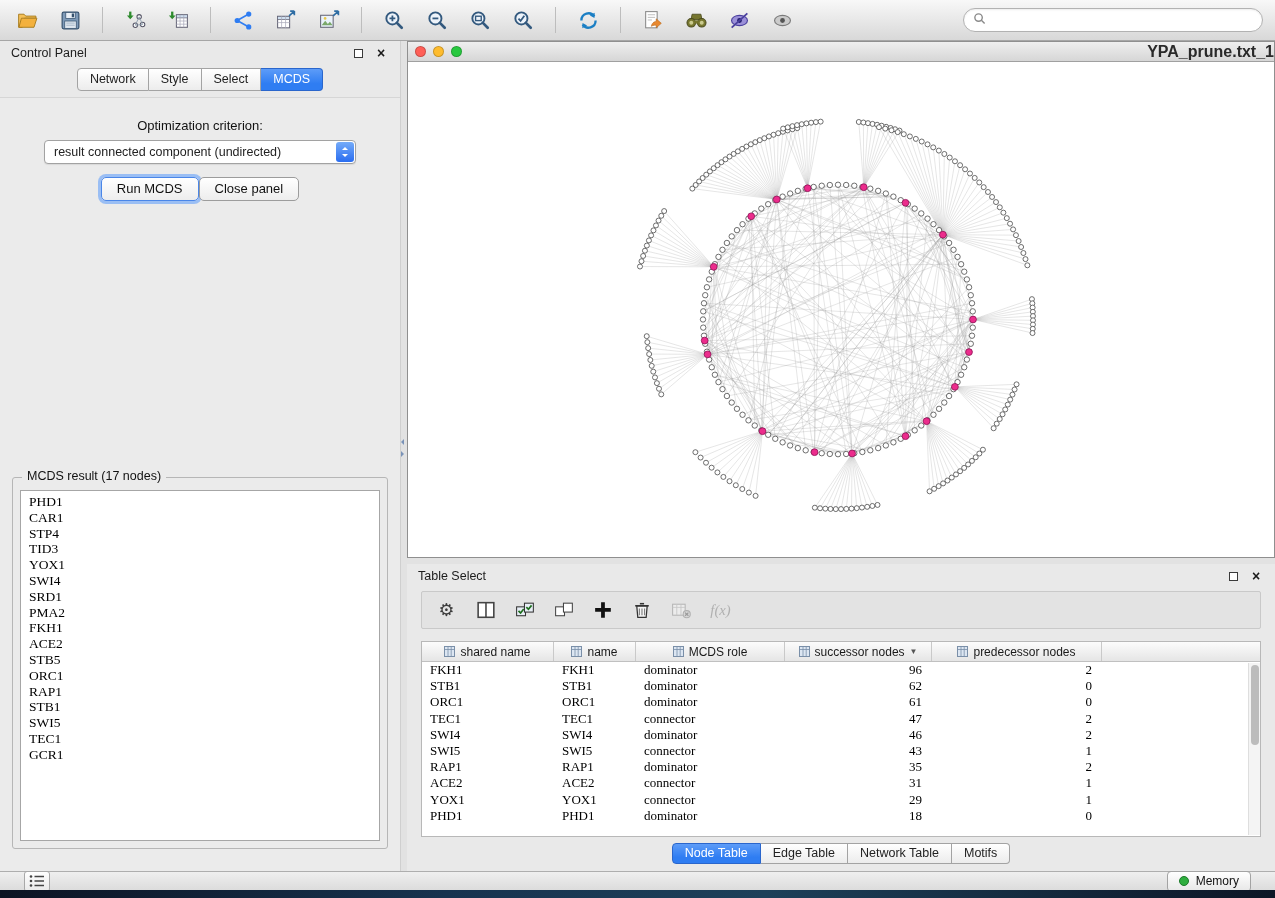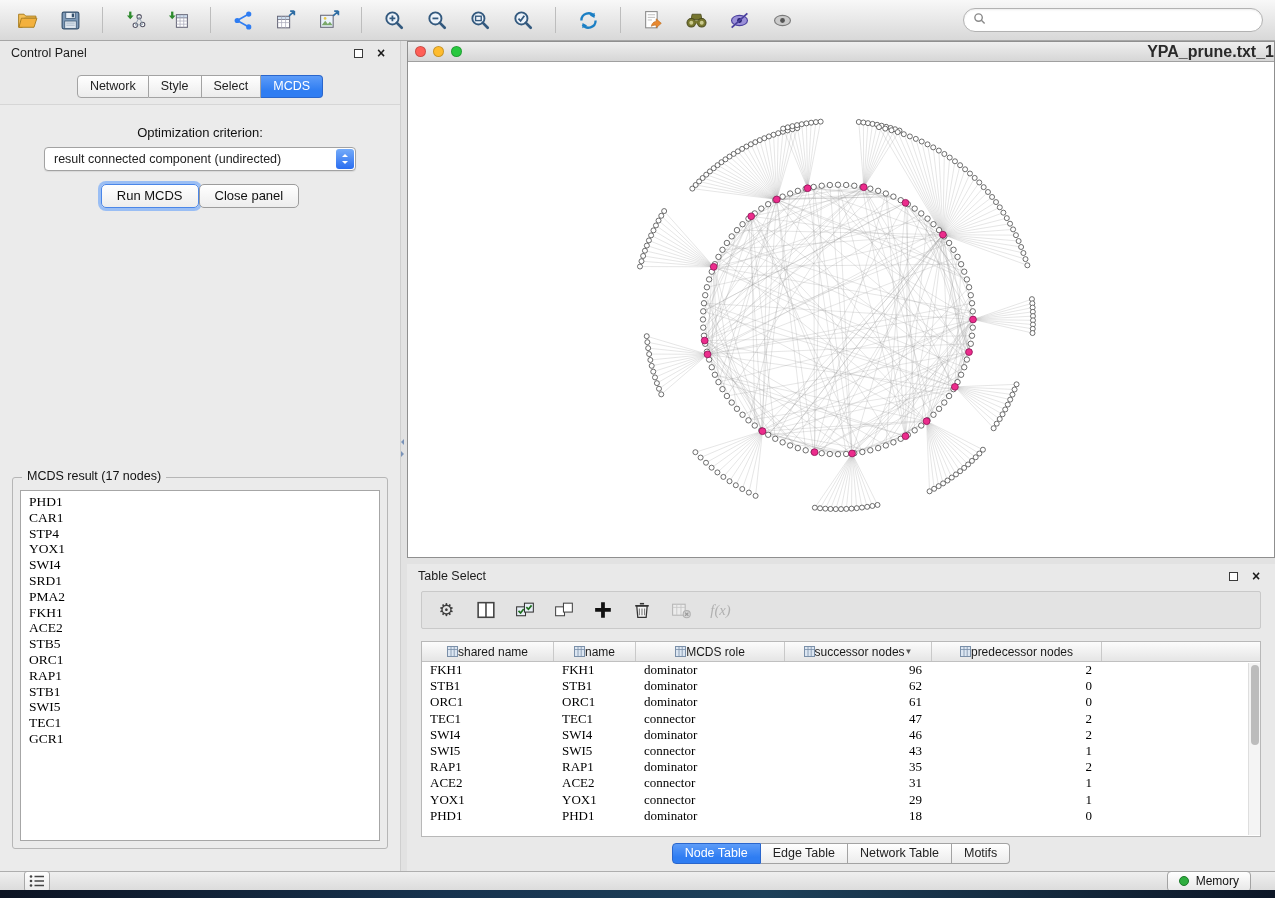--- a/index.html
+++ b/index.html
@@ -19,21 +19,21 @@
   
   .main{flex:1;display:flex;min-height:0;}
 
   
   .control-panel{width:400px;flex:none;background:#e9e9e9;display:flex;flex-direction:column;min-height:0;}
   .panel-header{height:24px;flex:none;display:flex;align-items:center;padding:0 11px;font-size:12.5px;color:#1c1c1c;}
   .ph-title{flex:1;}
   .ph-btn{border:none;background:transparent;cursor:pointer;display:flex;align-items:center;justify-content:center;width:16px;height:16px;margin-left:7px;padding:0;color:#333;}
   .float-glyph{width:9px;height:9px;border:1.5px solid #3a3a3a;display:inline-block;background:#fff;}
   .x-glyph{font-size:14px;font-weight:bold;color:#1a1a1a;line-height:1;}
-  .seg-tabs{display:flex;justify-content:center;margin-top:10px;flex:none;}
+  .seg-tabs{display:flex;justify-content:center;margin-top:3px;flex:none;}
   .seg-tab{font-size:12.5px;padding:3px 12px 4px;background:linear-gradient(#ffffff,#ececec);border:1px solid #a3a3a3;border-left-width:0;color:#222;cursor:pointer;font-family:"Liberation Sans",sans-serif;}
   .seg-tab:first-child{border-left-width:1px;border-radius:4px 0 0 4px;}
   .seg-tab:last-child{border-radius:0 4px 4px 0;}
   .seg-tab.active{background:linear-gradient(#5d9cf8,var(--accent) 70%);color:#fff;border-color:#2a66cc;}
   .cp-content{flex:1;display:flex;flex-direction:column;align-items:center;min-height:0;border-top:1px solid #d6d6d6;margin-top:6px;background:#ebebeb;}
   .opt-label{margin-top:20px;font-size:13px;color:#111;}
   .combo{width:312px;height:24px;margin-top:7px;background:#fff;border:1px solid #a2a2a2;border-radius:4px;display:flex;align-items:center;font-size:12.5px;padding-left:9px;position:relative;cursor:pointer;box-shadow:0 1px 1px rgba(0,0,0,0.08);}
   .combo-text{flex:1;white-space:nowrap;overflow:hidden;}
   .combo-arrows{position:absolute;right:1px;top:1px;bottom:1px;width:18px;background:linear-gradient(#74abf9,#2a6df0);border-radius:3px;display:flex;flex-direction:column;align-items:center;justify-content:center;}
   .combo-arrows::before{content:"";width:0;height:0;border:3.5px solid transparent;border-bottom-color:#fff;margin-bottom:2px;}
@@ -64,21 +64,21 @@
   .net-title{position:absolute;left:0;right:0;text-align:right;font-weight:bold;font-size:16px;color:#2a2a2a;}
   .net-canvas{flex:1;background:#fff;min-height:0;}
   .net-canvas svg{width:100%;height:100%;display:block;}
 
   
   .table-panel{flex:1;display:flex;flex-direction:column;background:#e9e9e9;min-height:0;}
   .tp-toolbar{height:38px;flex:none;margin:3px 14px 12px;background:#e3e3e3;border:1px solid #c9c9c9;border-radius:2px;display:flex;align-items:center;gap:13px;padding:0 12px;}
   .tp-btn{width:26px;height:26px;border:none;background:transparent;display:flex;align-items:center;justify-content:center;cursor:pointer;border-radius:3px;}
   .table-wrap{flex:1;margin:0 14px;background:#fff;border:1px solid #b8b8b8;position:relative;overflow:hidden;display:flex;flex-direction:column;min-height:0;}
   .thead{display:flex;height:20px;flex:none;background:linear-gradient(#fcfcfc,#e5e5e5);border-bottom:1px solid #c0c0c0;}
-  .th{display:flex;align-items:center;justify-content:center;border-right:1px solid #c9c9c9;font-size:12px;color:#1a1a1a;padding:0 4px;flex:none;cursor:pointer;overflow:hidden;white-space:nowrap;text-align:center;}
+  .th{display:flex;align-items:center;justify-content:center;gap:5px;border-right:1px solid #c9c9c9;font-size:12px;color:#1a1a1a;padding:0 4px;flex:none;cursor:pointer;overflow:hidden;white-space:nowrap;text-align:center;}
   .th-fill{flex:1;border-right:none;cursor:default;}
   .sort-caret{font-size:8px;color:#555;}
   .tbody{flex:1;overflow:hidden;font-family:"Liberation Serif",serif;font-size:13px;color:#000;}
   .tr{display:flex;height:16.2px;align-items:center;cursor:default;}
   .td{flex:none;padding:0 8px;white-space:nowrap;overflow:hidden;}
   .td.num{text-align:right;padding-right:10px;}
   .vscroll{position:absolute;right:0;top:21px;bottom:1px;width:12px;background:#f4f4f4;border-left:1px solid #dedede;}
   .vthumb{position:absolute;top:2px;left:1.5px;width:8px;height:80px;background:#bcbcbc;border-radius:4px;}
   .tp-tabs{height:26px;flex:none;display:flex;justify-content:center;align-items:center;margin:3px 0 5px;}
   .tp-tab{font-size:12.5px;padding:2px 12px 3px;background:linear-gradient(#ffffff,#ececec);border:1px solid #a3a3a3;border-left-width:0;color:#222;cursor:pointer;font-family:"Liberation Sans",sans-serif;}
@@ -267,20 +267,21 @@
         <div class="btn-row">
           <button class="btn focused">Run MCDS</button>
           <button class="btn">Close panel</button>
         </div>
         <div class="groupbox">
           <span class="gb-title">MCDS result (17 nodes)</span>
           <div class="result-list">
               <div>PHD1</div>
               <div>CAR1</div>
               <div>STP4</div>
+              <div>TID3</div>
               <div>YOX1</div>
               <div>SWI4</div>
               <div>SRD1</div>
               <div>PMA2</div>
               <div>FKH1</div>
               <div>ACE2</div>
               <div>STB5</div>
               <div>ORC1</div>
               <div>RAP1</div>
               <div>STB1</div>

